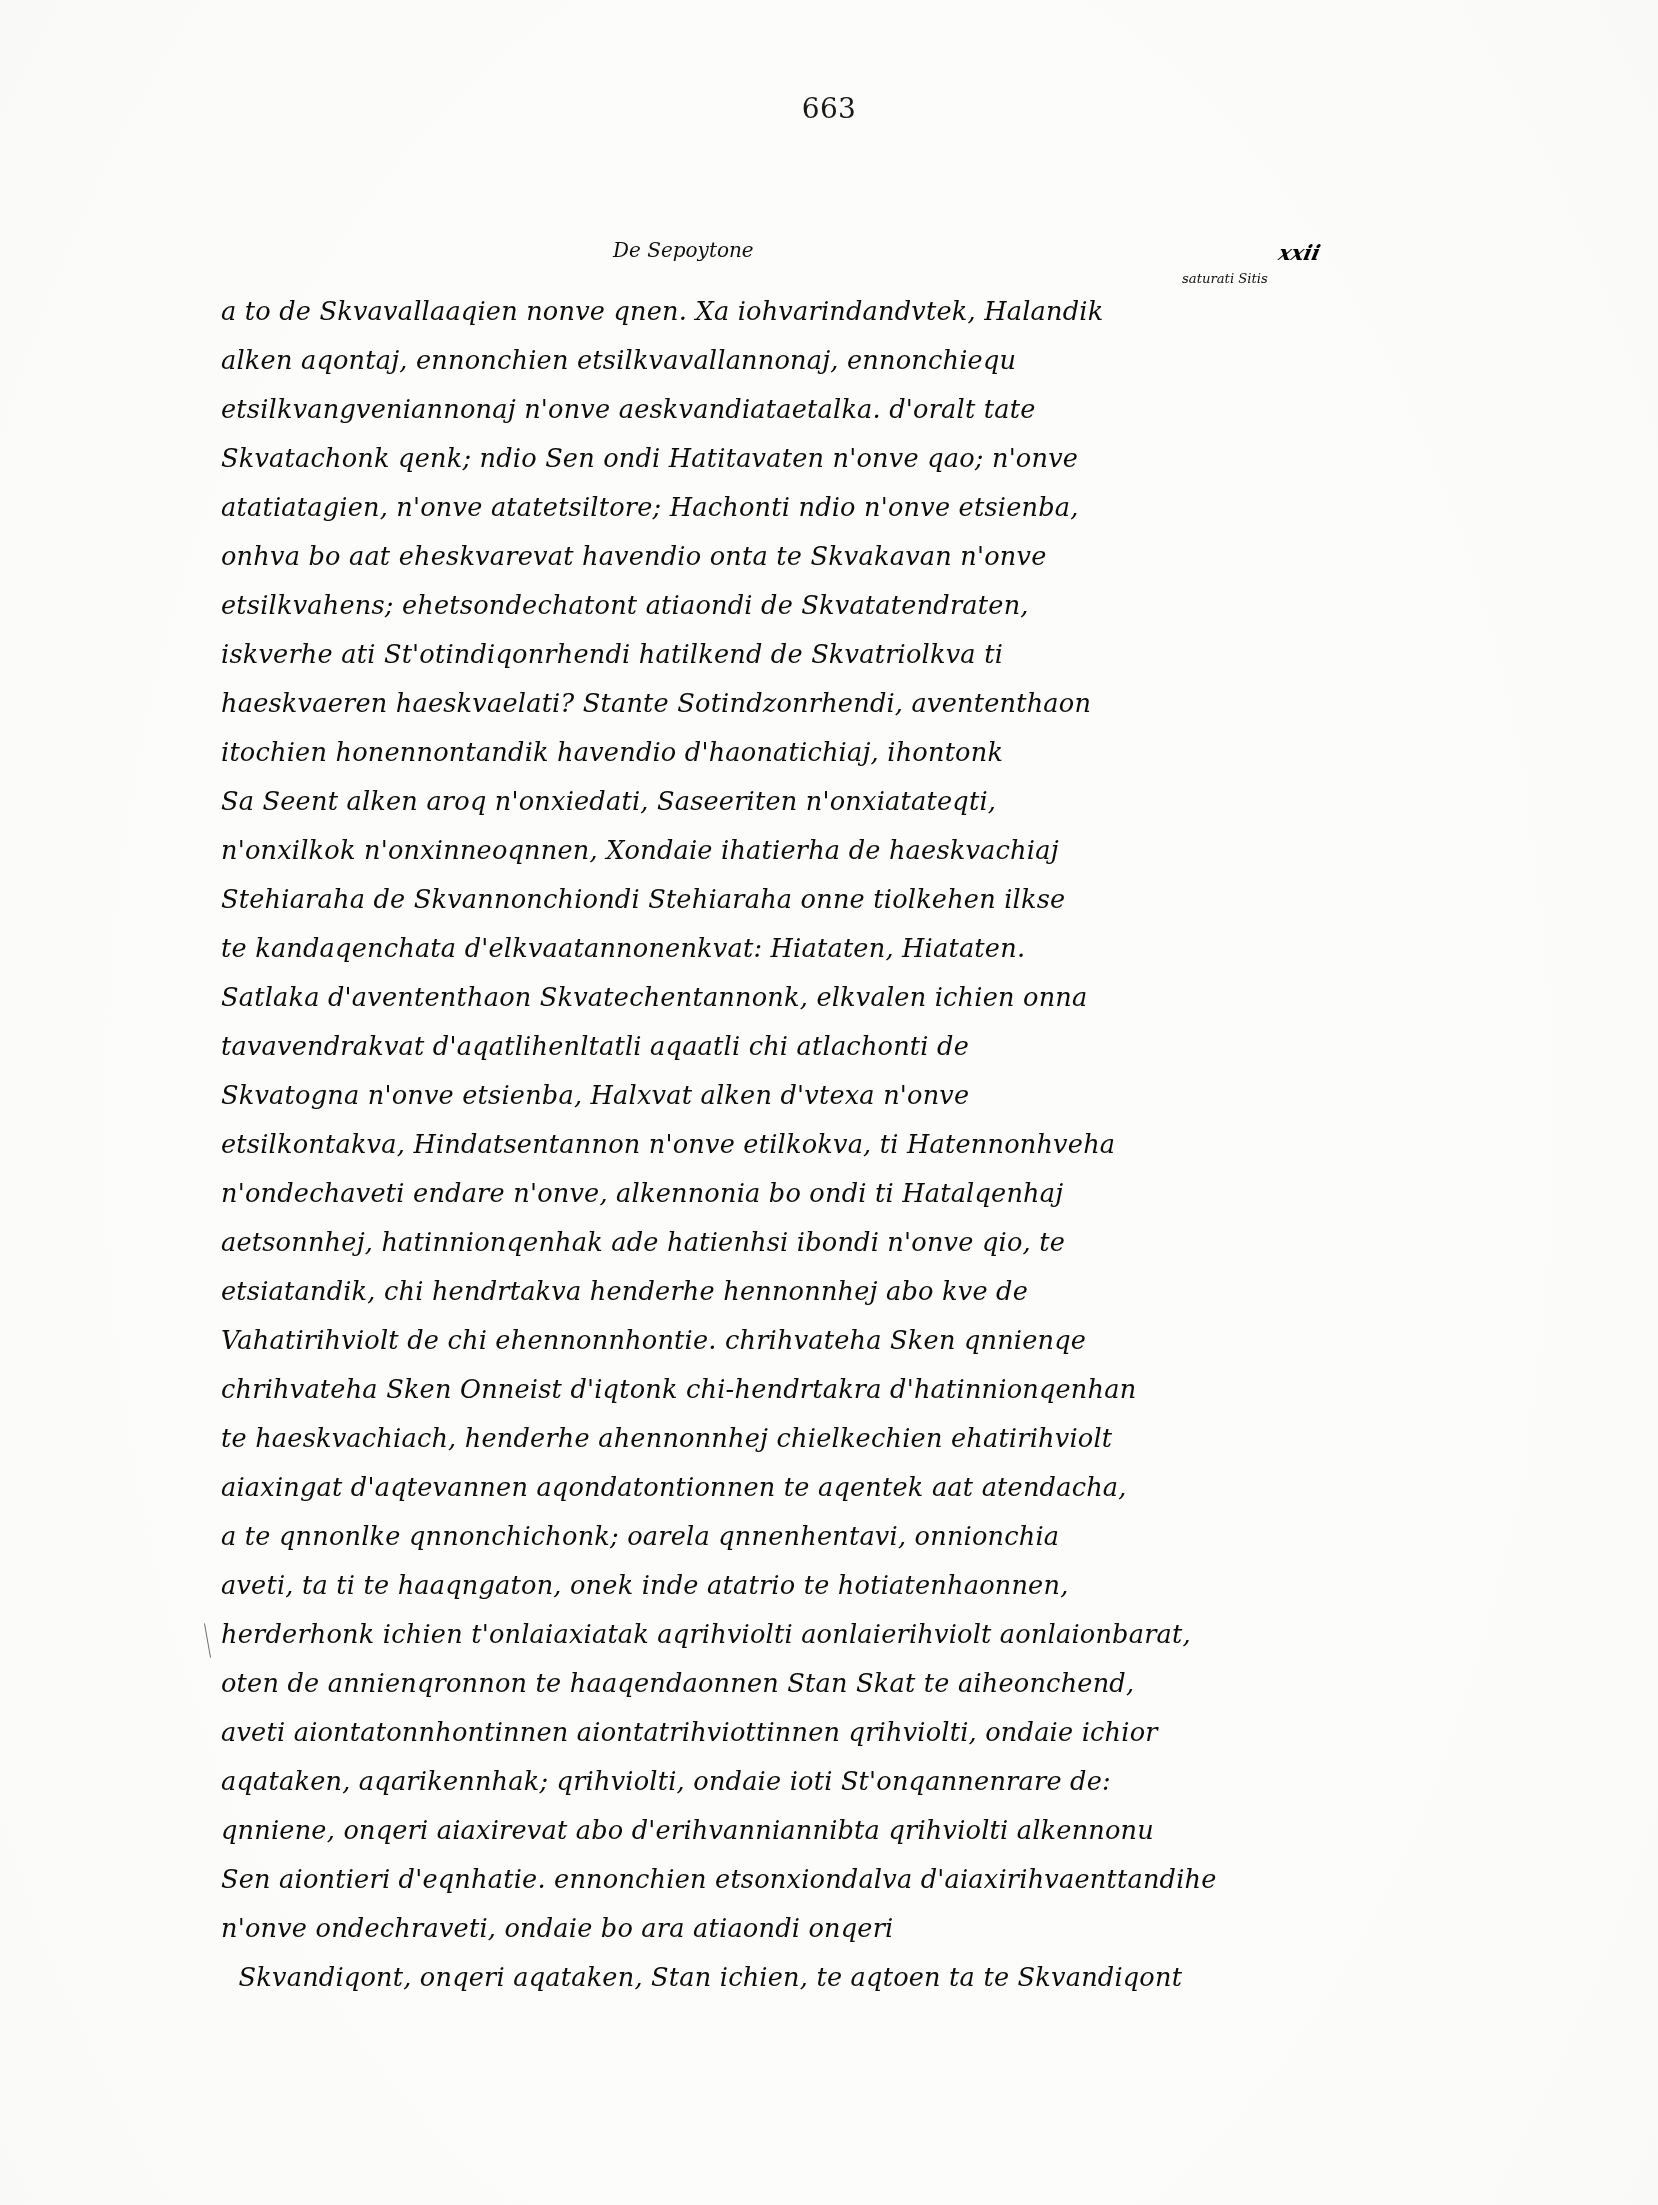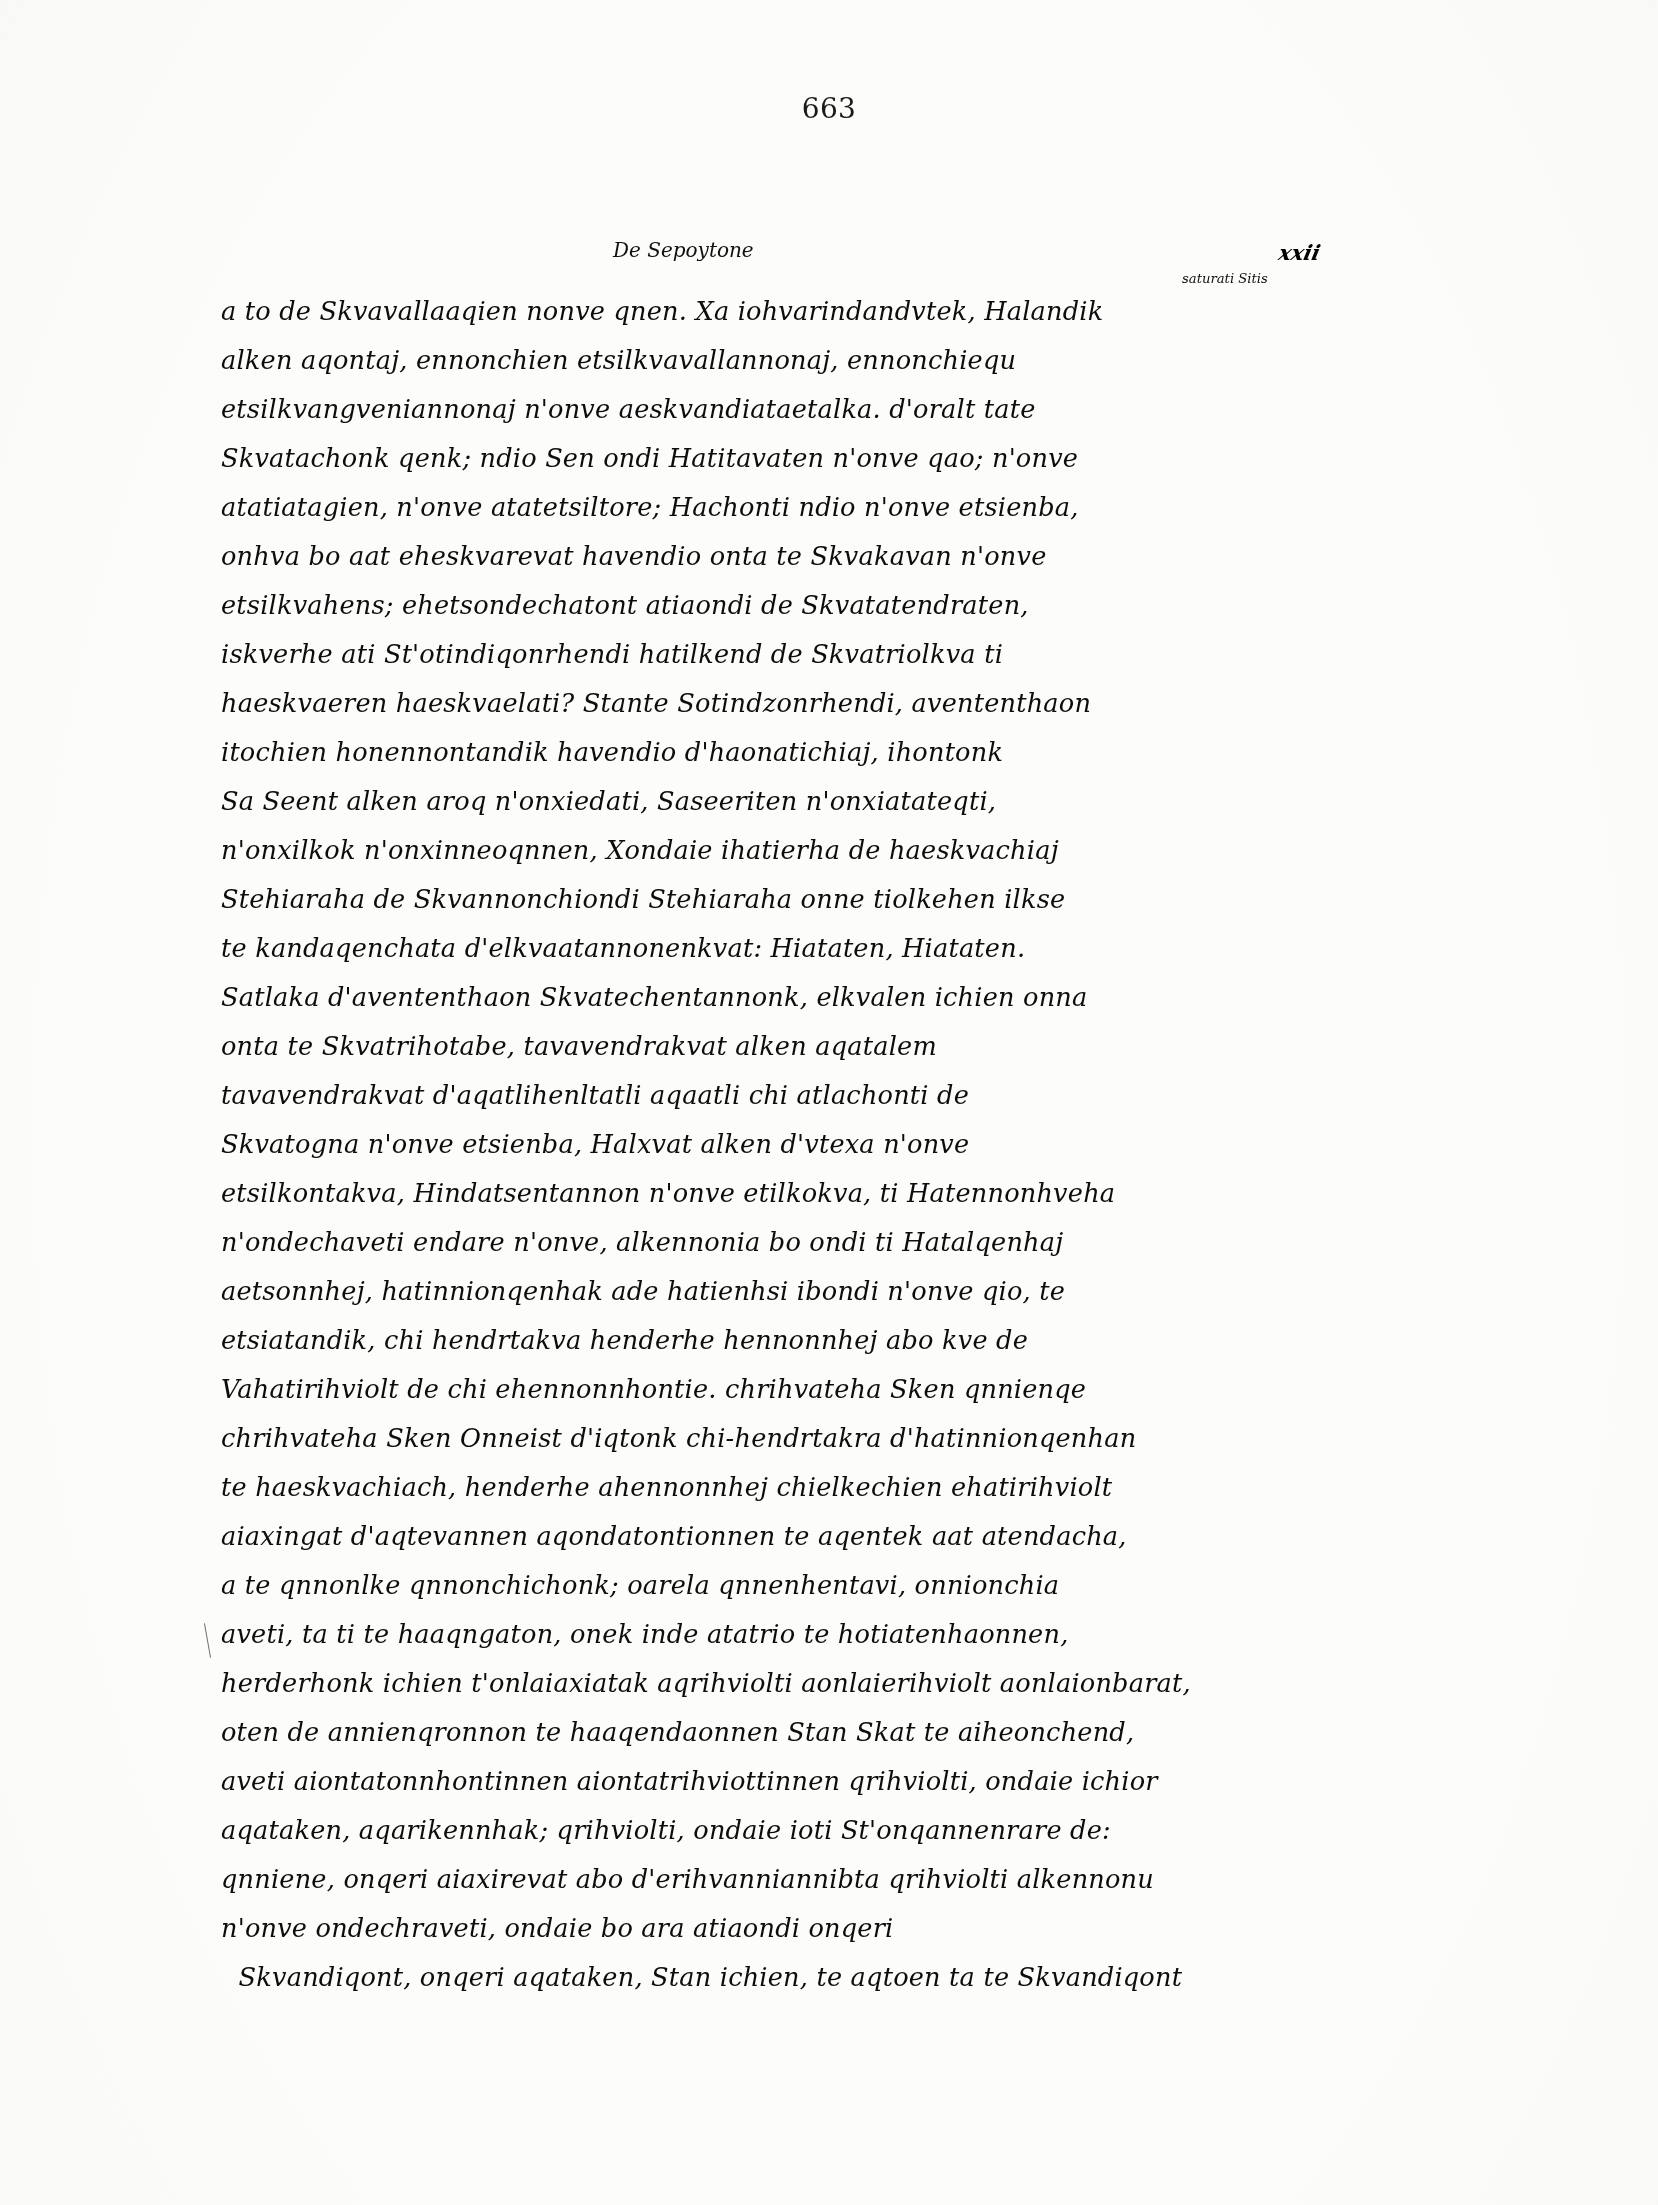--- a/index.html
+++ b/index.html
@@ -121,38 +121,38 @@
     <li class="manuscript-line">onhva bo aat eheskvarevat havendio onta te Skvakavan n'onve</li>
     <li class="manuscript-line">etsilkvahens; ehetsondechatont atiaondi de Skvatatendraten,</li>
     <li class="manuscript-line">iskverhe ati St'otindiqonrhendi hatilkend de Skvatriolkva ti</li>
     <li class="manuscript-line">haeskvaeren haeskvaelati? Stante Sotindzonrhendi, avententhaon</li>
     <li class="manuscript-line">itochien honennontandik havendio d'haonatichiaj, ihontonk</li>
     <li class="manuscript-line">Sa Seent alken aroq n'onxiedati, Saseeriten n'onxiatateqti,</li>
     <li class="manuscript-line">n'onxilkok n'onxinneoqnnen, Xondaie ihatierha de haeskvachiaj</li>
     <li class="manuscript-line">Stehiaraha de Skvannonchiondi Stehiaraha onne tiolkehen ilkse</li>
     <li class="manuscript-line">te kandaqenchata d'elkvaatannonenkvat: Hiataten, Hiataten.</li>
     <li class="manuscript-line">Satlaka d'avententhaon Skvatechentannonk, elkvalen ichien onna</li>
-    <li class="manuscript-line">onta te Skvatrihotabe, tavavendrakvat alken aqatalem</li>
     <li class="manuscript-line">tavavendrakvat d'aqatlihenltatli aqaatli chi atlachonti de</li>
     <li class="manuscript-line">Skvatogna n'onve etsienba, Halxvat alken d'vtexa n'onve</li>
     <li class="manuscript-line">etsilkontakva, Hindatsentannon n'onve etilkokva, ti Hatennonhveha</li>
     <li class="manuscript-line">n'ondechaveti endare n'onve, alkennonia bo ondi ti Hatalqenhaj</li>
     <li class="manuscript-line">aetsonnhej, hatinnionqenhak ade hatienhsi ibondi n'onve qio, te</li>
     <li class="manuscript-line">etsiatandik, chi hendrtakva henderhe hennonnhej abo kve de</li>
     <li class="manuscript-line">Vahatirihviolt de chi ehennonnhontie. chrihvateha Sken qnnienqe</li>
     <li class="manuscript-line">chrihvateha Sken Onneist d'iqtonk chi-hendrtakra d'hatinnionqenhan</li>
     <li class="manuscript-line">te haeskvachiach, henderhe ahennonnhej chielkechien ehatirihviolt</li>
     <li class="manuscript-line">aiaxingat d'aqtevannen aqondatontionnen te aqentek aat atendacha,</li>
     <li class="manuscript-line">a te qnnonlke qnnonchichonk; oarela qnnenhentavi, onnionchia</li>
     <li class="manuscript-line">aveti, ta ti te haaqngaton, onek inde atatrio te hotiatenhaonnen,</li>
     <li class="manuscript-line">herderhonk ichien t'onlaiaxiatak aqrihviolti aonlaierihviolt aonlaionbarat,</li>
     <li class="manuscript-line">oten de annienqronnon te haaqendaonnen Stan Skat te aiheonchend,</li>
     <li class="manuscript-line">aveti aiontatonnhontinnen aiontatrihviottinnen qrihviolti, ondaie ichior</li>
     <li class="manuscript-line">aqataken, aqarikennhak; qrihviolti, ondaie ioti St'onqannenrare de:</li>
     <li class="manuscript-line">qnniene, onqeri aiaxirevat abo d'erihvanniannibta qrihviolti alkennonu</li>
+    <li class="manuscript-line">Sen aiontieri d'eqnhatie. ennonchien etsonxiondalva d'aiaxirihvaenttandihe</li>
     <li class="manuscript-line">n'onve ondechraveti, ondaie bo ara atiaondi onqeri</li>
     <li class="manuscript-line indent">Skvandiqont, onqeri aqataken, Stan ichien, te aqtoen ta te Skvandiqont</li>
   </ol>
 
   <div class="margin-stroke"></div>
 
 </div>
 
 
 </body></html>

